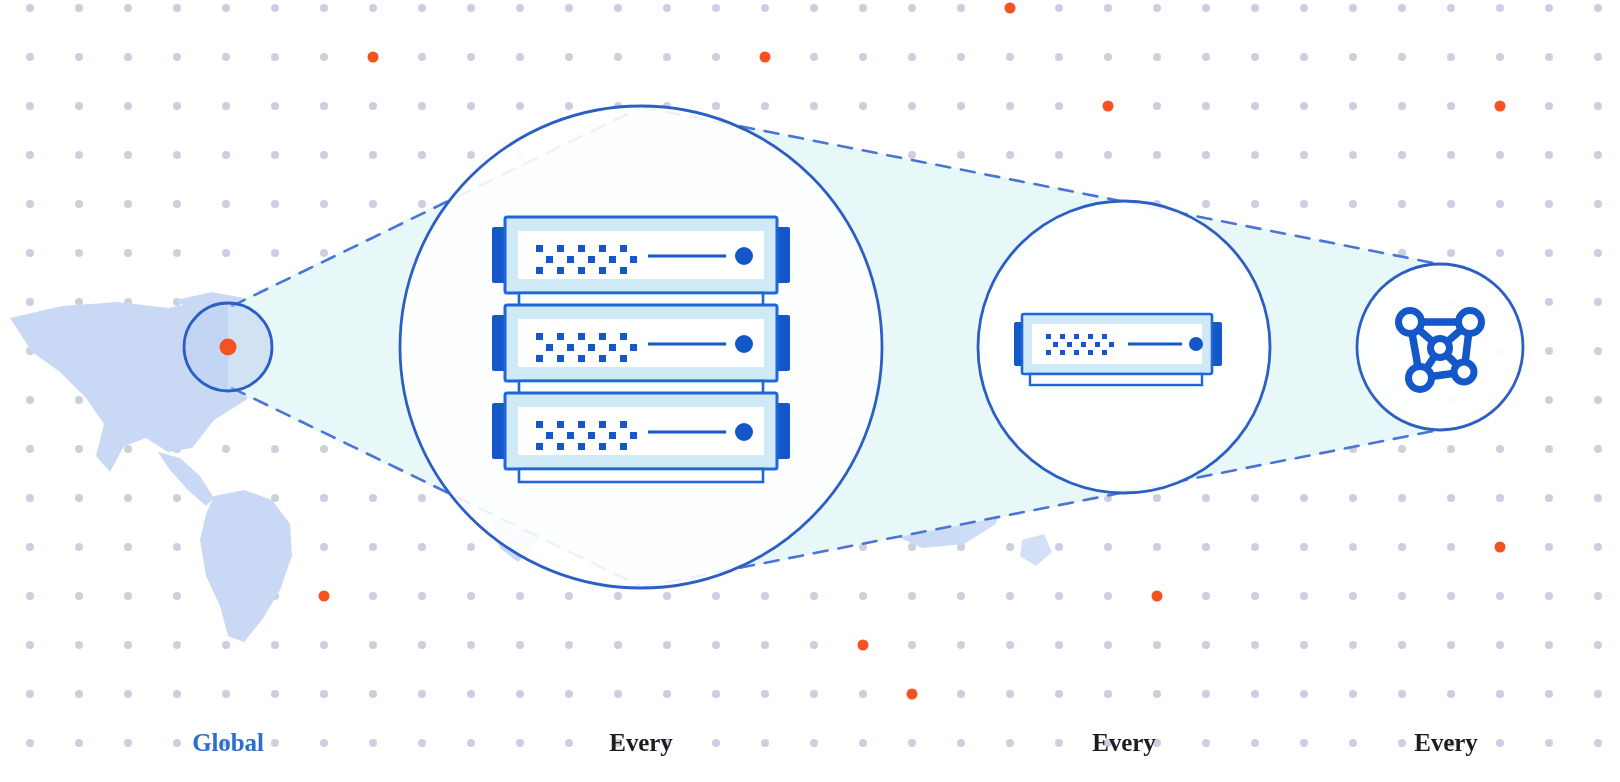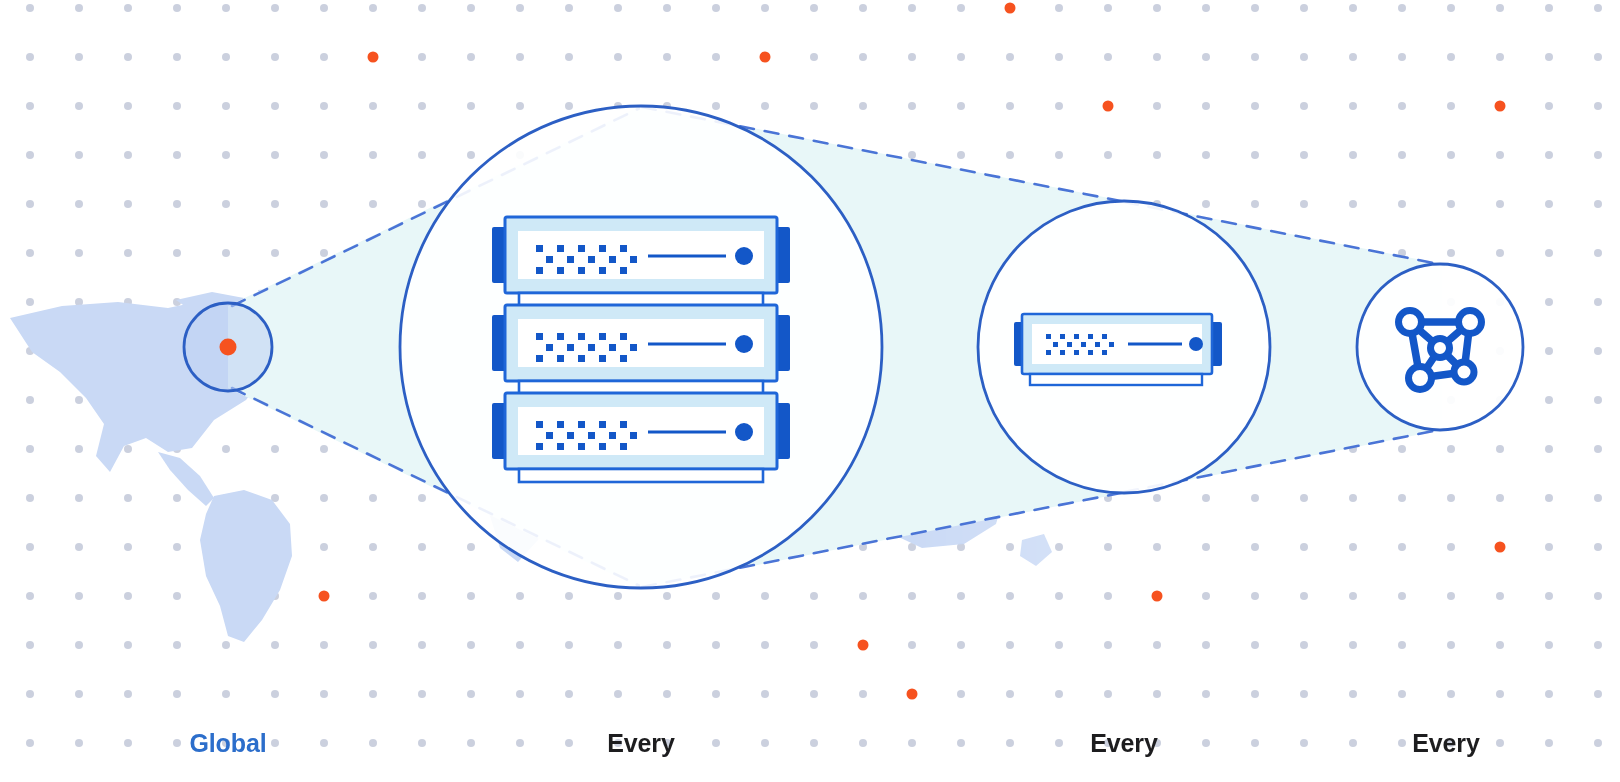--- a/index.html
+++ b/index.html
@@ -21,21 +21,21 @@
     position: absolute;
     left: 0;
     top: 0;
     width: 1620px;
     height: 782px;
   }
   #dotgrid { z-index: 1; }
   #worldmap { z-index: 2; }
   #cones    { z-index: 3; }
   #art      { z-index: 5; }
-  #labels   { z-index: 6; }
+  #labels   { z-index: 6; font-family: Liberation Serif, serif; }
 
   .label {
     position: absolute;
     text-align: center;
     font-size: 25px;
     line-height: 30px;
     font-weight: 700;
     color: #1d1d1f;
     letter-spacing: -0.1px;
     white-space: pre;

